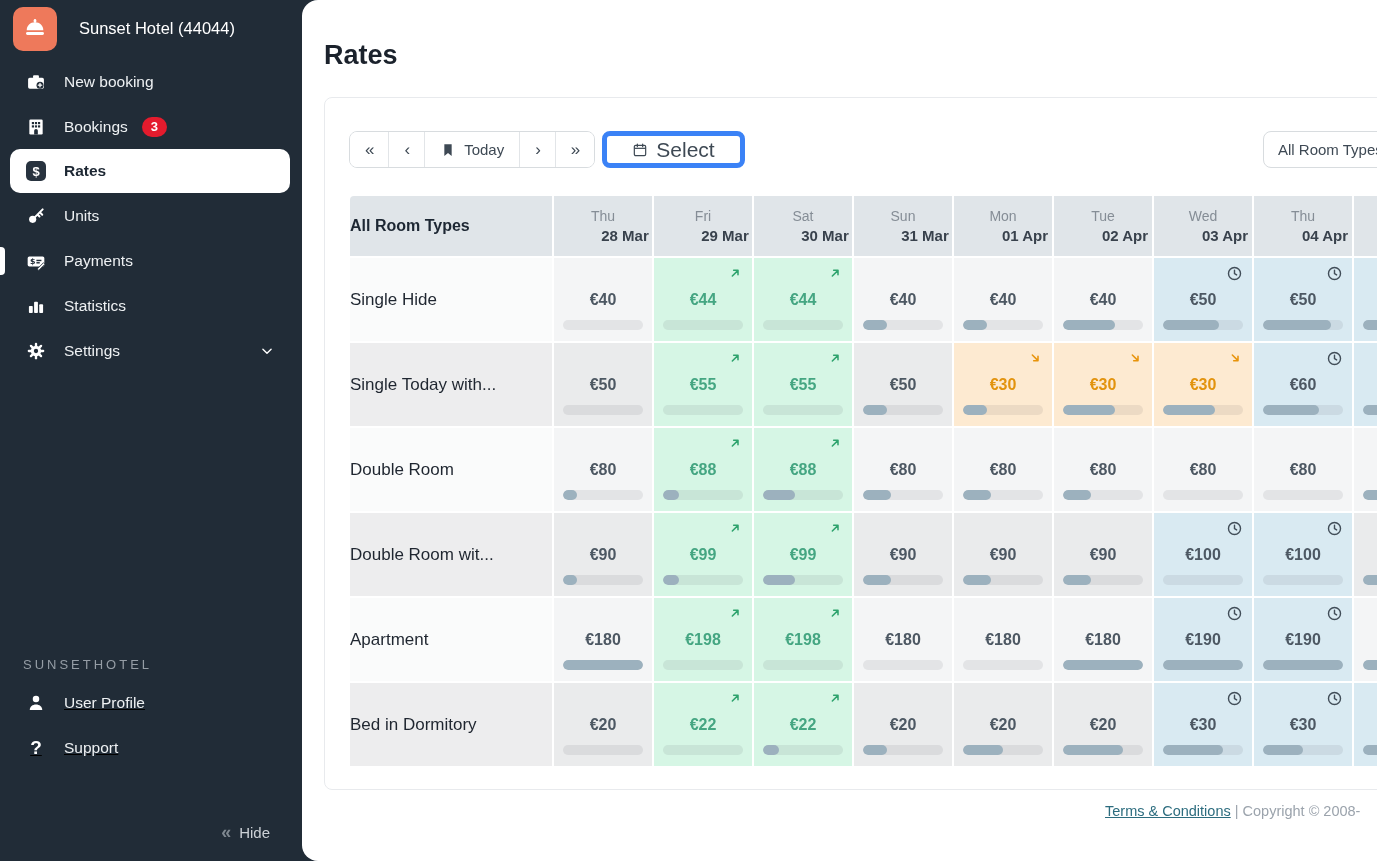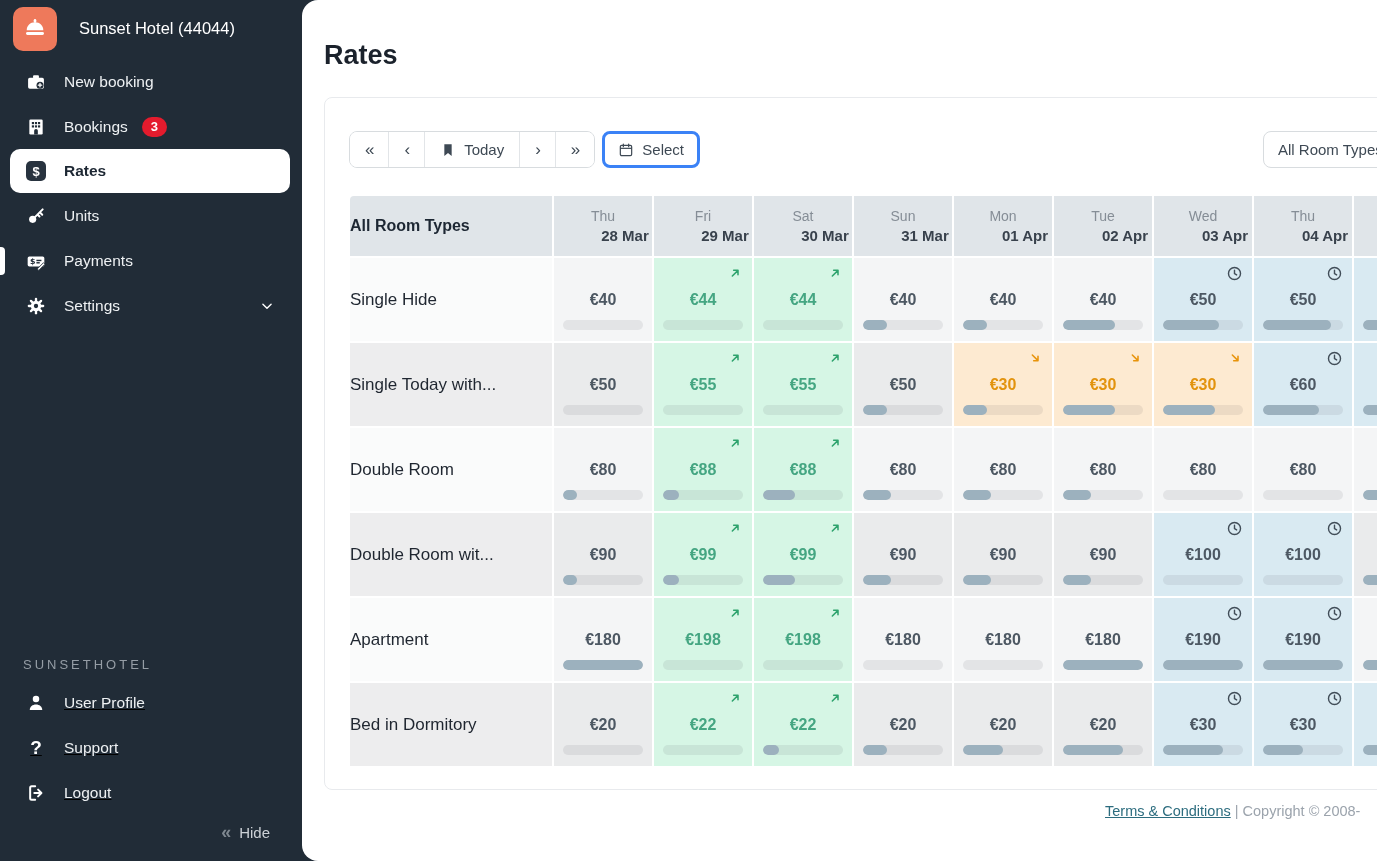--- a/index.html
+++ b/index.html
@@ -42,22 +42,22 @@
   .card { position:absolute; left:22px; top:97px; width:1160px; height:693px; background:#fff;
           border:1px solid #e8eaed; border-radius:8px; }
 
   
   .toolbar { position:absolute; left:24px; top:33px; display:flex; gap:7px; }
   .btn-group { display:flex; border:1px solid #d8dcdf; border-radius:8px; overflow:hidden; background:#fff; height:37px; }
   .tbtn { display:flex; align-items:center; justify-content:center; gap:8px; padding:0 15px; font-size:15px;
           color:#3e4954; background:#fff; border:none; border-left:1px solid #e2e5e8; cursor:pointer; height:100%; }
   .btn-group .tbtn:first-child { border-left:none; }
   .arr { font-size:17px; color:#3e4954; letter-spacing:-1px; }
-  .sel-btn { display:flex; align-items:center; gap:8px; padding:0 13px; height:37px; font-size:15px; color:#3e4954;
-             background:#fff; border:3px solid #3b82f6; border-radius:8px; cursor:pointer; }
+  .sel-btn { display:flex; align-items:center; gap:8px; padding:0 25px; height:37px; font-size:21px; color:#3e4954;
+             background:#fff; border:5px solid #3b82f6; border-radius:8px; cursor:pointer; }
   .room-filter { position:absolute; left:938px; top:33px; width:180px; height:37px; border:1px solid #d8dcdf;
                  border-radius:8px; background:#fff; display:flex; align-items:center; padding:0 14px;
                  font-size:15px; color:#3e4954; cursor:pointer; }
 
   
   .rates-table { position:absolute; left:23px; top:96px; border-collapse:separate; border-spacing:2px; }
   .rates-table th, .rates-table td { padding:0; }
   .corner { width:202px; height:60px; background:#e0e5e9; text-align:left; padding-left:20px;
             font-size:16px; font-weight:700; color:#1d2733; border-radius:4px 0 0 0; }
   .day-th { width:98px; height:60px; background:#e0e5e9; text-align:center; vertical-align:middle; }
@@ -151,20 +151,30 @@
           <rect x="12.5" y="10.5" width="6" height="1.7" fill="#212c37"></rect>
           <rect x="12.5" y="13.3" width="4" height="1.7" fill="#212c37"></rect>
           <path d="M13.5 21.5l7.5-7.5 1.8 1.8-7.5 7.5z" fill="#fff" stroke="#212c37" stroke-width="1"></path>
         </svg>
       </span>
       <span class="nav-label">Payments</span>
     </div>
     <div class="nav-item">
       <span class="nico">
         <svg width="20" height="20" viewBox="0 0 24 24">
+          <rect x="3.5" y="12" width="4.6" height="8.5" rx="1" fill="#fff"></rect>
+          <rect x="9.7" y="7" width="4.6" height="13.5" rx="1" fill="#fff"></rect>
+          <rect x="15.9" y="10" width="4.6" height="10.5" rx="1" fill="#fff"></rect>
+        </svg>
+      </span>
+      <span class="nav-label">Statistics</span>
+    </div>
+    <div class="nav-item">
+      <span class="nico">
+        <svg width="20" height="20" viewBox="0 0 24 24">
           <g fill="#fff">
             <rect x="10.6" y="2" width="2.8" height="20" rx="1.4"></rect>
             <rect x="10.6" y="2" width="2.8" height="20" rx="1.4" transform="rotate(45 12 12)"></rect>
             <rect x="10.6" y="2" width="2.8" height="20" rx="1.4" transform="rotate(90 12 12)"></rect>
             <rect x="10.6" y="2" width="2.8" height="20" rx="1.4" transform="rotate(135 12 12)"></rect>
             <circle cx="12" cy="12" r="6.2"></circle>
           </g>
           <circle cx="12" cy="12" r="2.6" fill="#212c37"></circle>
         </svg>
       </span>
@@ -187,30 +197,20 @@
           <path d="M4.5 20.5c0-4.1 3.4-6.6 7.5-6.6s7.5 2.5 7.5 6.6z" fill="#fff"></path>
         </svg>
       </span>
       <span class="nav-label">User Profile</span>
     </div>
     <div class="nav-item">
       <span class="nico">
         <span class="qmark">?</span>
       </span>
       <span class="nav-label">Support</span>
-    </div>
-    <div class="nav-item">
-      <span class="nico">
-        <svg width="20" height="20" viewBox="0 0 24 24">
-          <path d="M11 4H6.8A1.8 1.8 0 0 0 5 5.8v12.4A1.8 1.8 0 0 0 6.8 20H11" fill="none" stroke="#fff" stroke-width="2.4" stroke-linecap="round"></path>
-          <path d="M14.5 8l4 4-4 4" fill="none" stroke="#fff" stroke-width="2.4" stroke-linecap="round" stroke-linejoin="round"></path>
-          <path d="M18 12h-8" stroke="#fff" stroke-width="2.4" stroke-linecap="round"></path>
-        </svg>
-      </span>
-      <span class="nav-label">Logout</span>
     </div>
   </div>
 
   <div class="hide-row">
     <span class="hide-chev">«</span>
     <span class="hide-label">Hide</span>
   </div>
 </div>
 
 <div class="main">

